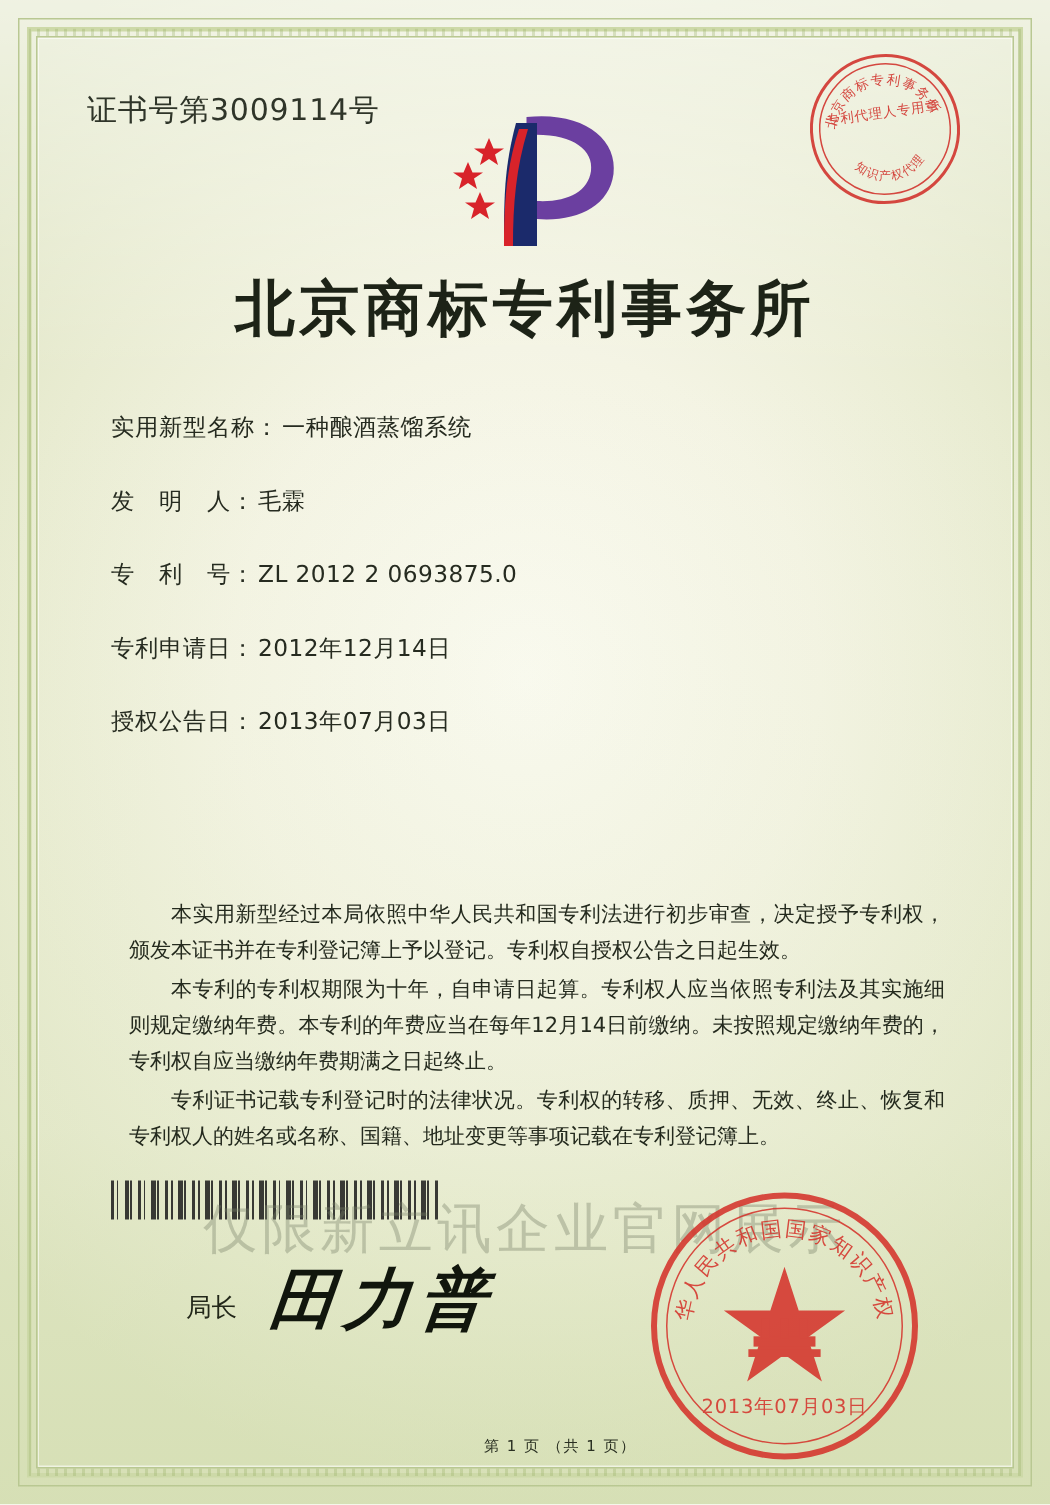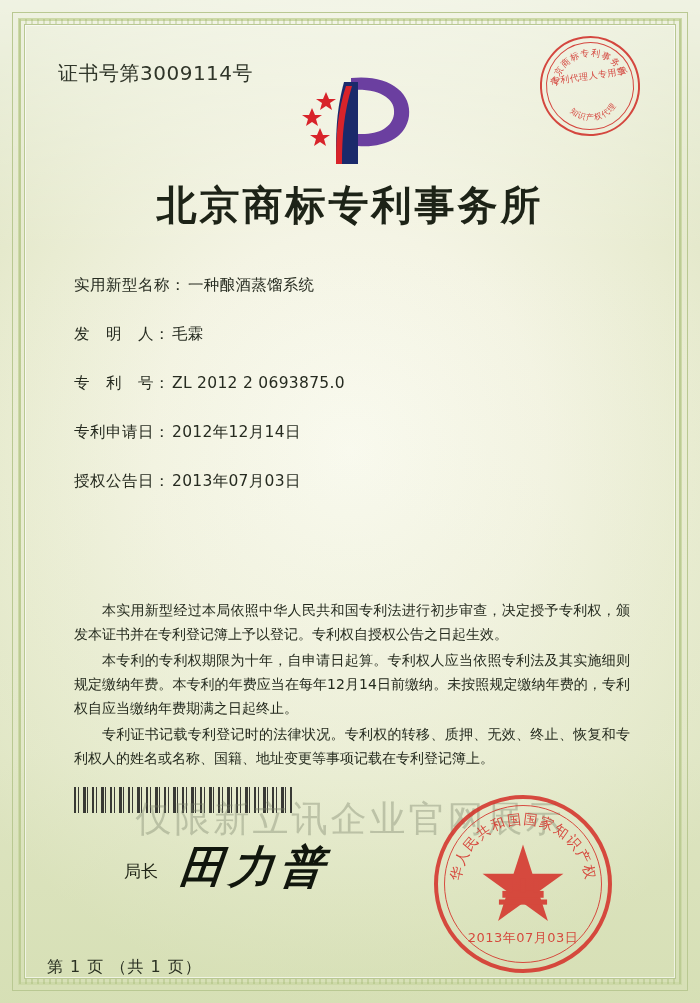--- a/index.html
+++ b/index.html
@@ -155,21 +155,21 @@
     left: 74px;
     top: 598px;
     width: 556px;
     font-size: 14px;
     line-height: 24px;
     color: #242a1e;
     text-align: justify;
     font-family: "DejaVu Sans", sans-serif;
   }
   .body-text p {
-    margin: 0 0 2px 0;
+    margin: 0 0 2px 12px;
     text-indent: 28px;
   }
 
   
   .barcode {
     position: absolute;
     left: 74px;
     top: 787px;
     width: 218px;
     height: 26px;
@@ -257,22 +257,22 @@
     color: #d5342c;
     font-family: "DejaVu Sans", sans-serif;
     letter-spacing: 0.5px;
   }
 
   
   .footer {
     position: absolute;
     left: 0; right: 0;
     top: 957px;
-    text-align: left;
-    font-size: 16px;
+    text-align: center;
+    font-size: 10px;
     color: #2a3022;
     font-family: "DejaVu Sans", sans-serif;
     letter-spacing: 1px;
     padding-left: 47px;
   }
 </style>
 </head>
 <body>
 
 <div id="page">

